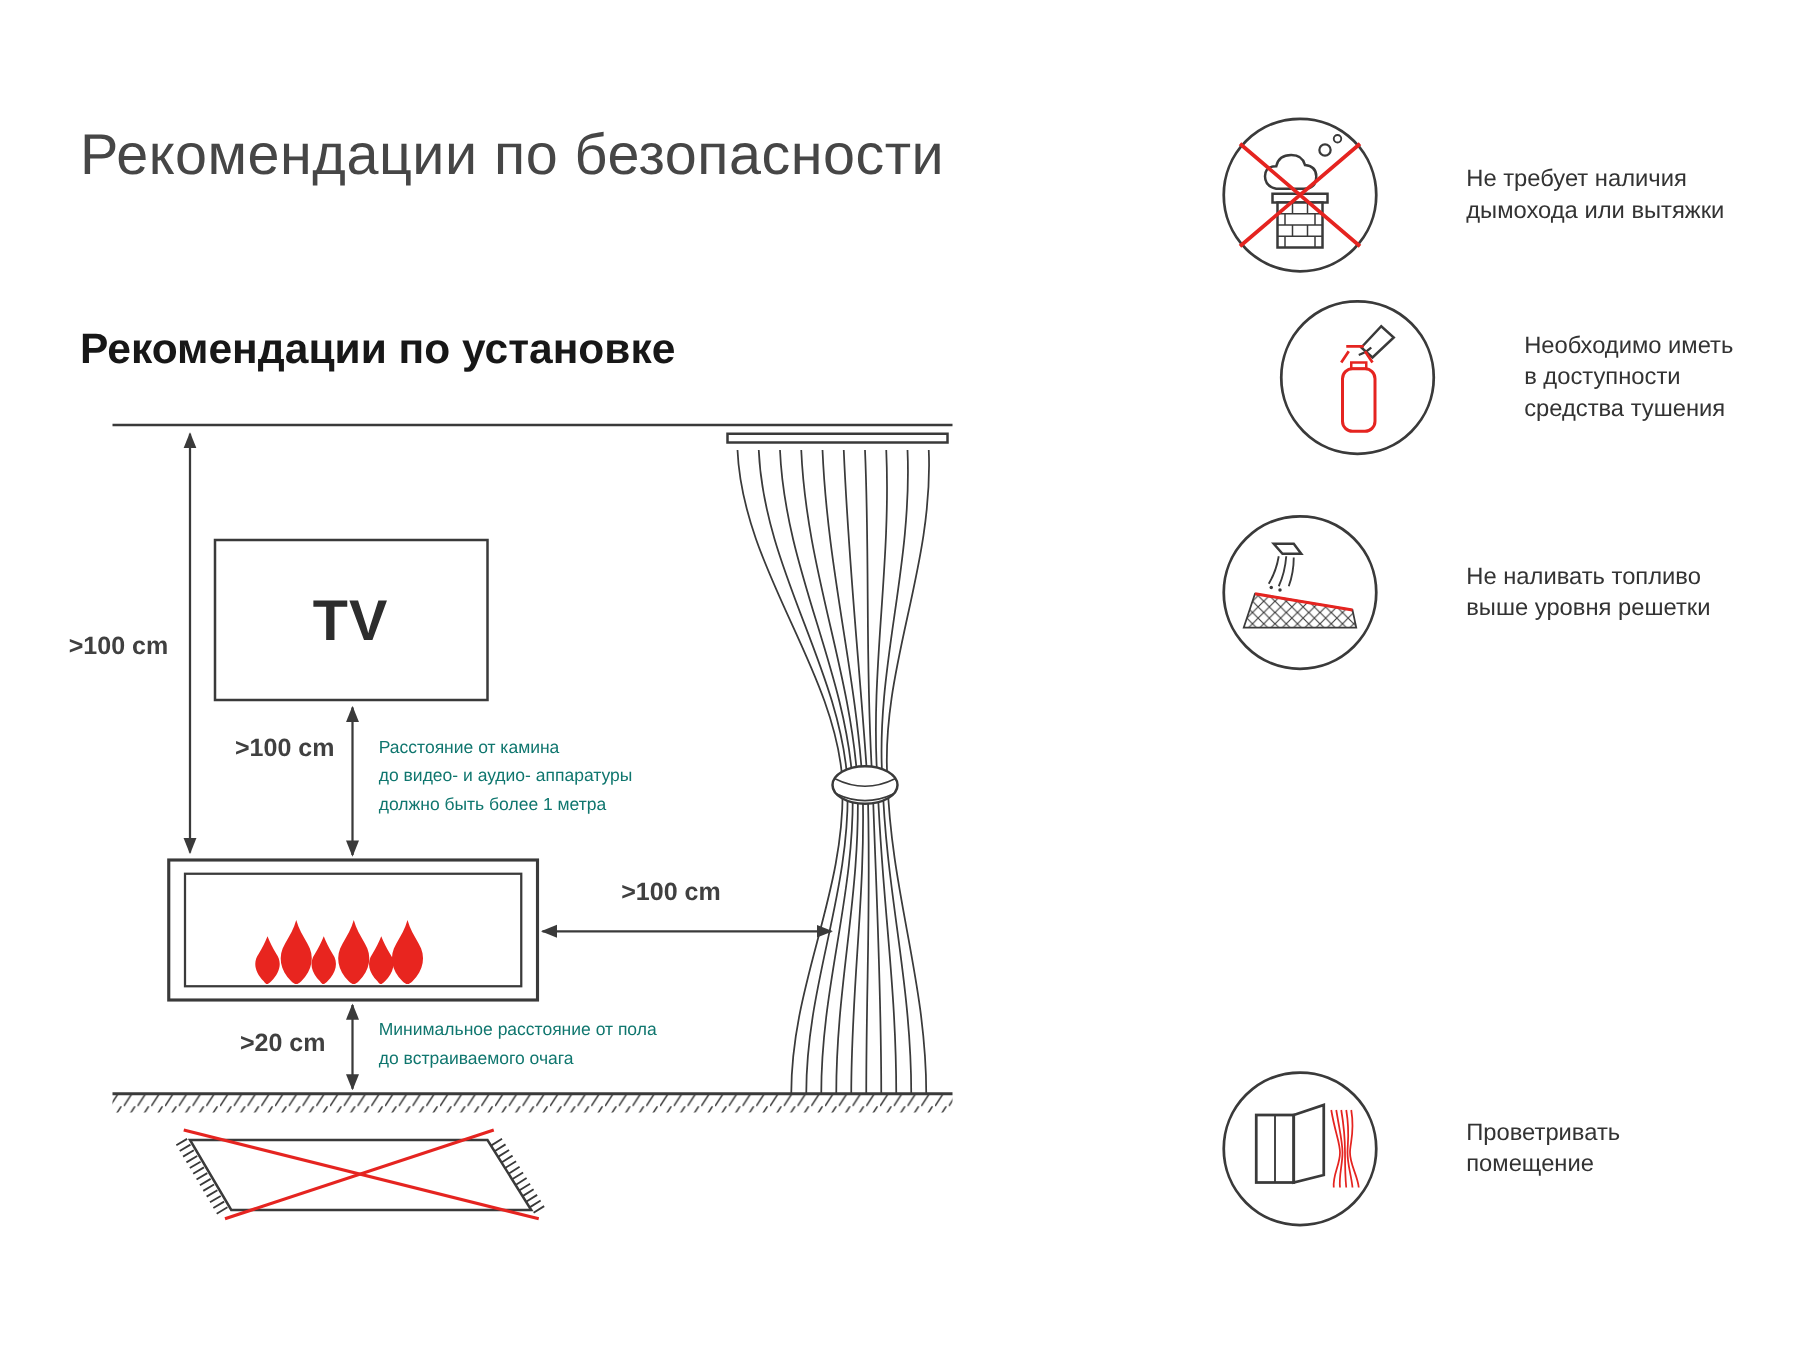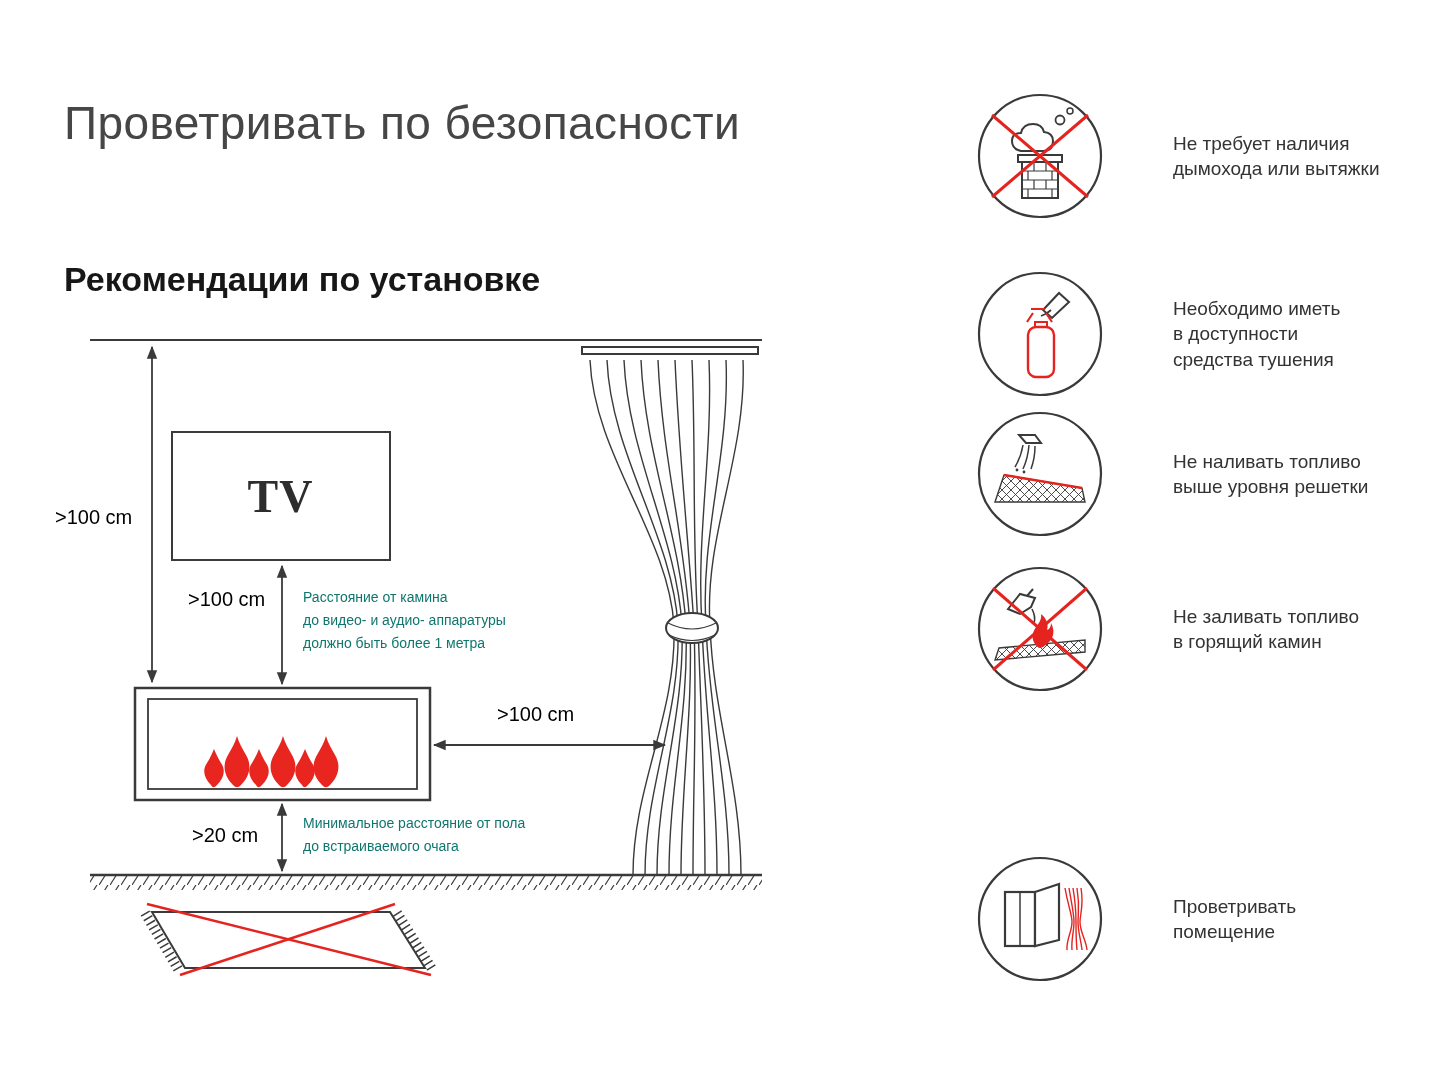--- a/index.html
+++ b/index.html
@@ -6,49 +6,49 @@
   html, body { background:#ffffff; font-family:"Liberation Sans", sans-serif; }
   .page { position:relative; width:1440px; height:1080px; background:#ffffff; overflow:hidden; }
 
   .title { position:absolute; left:64px; top:96px; font-size:46px; font-weight:400; color:#464646; letter-spacing:0.4px; }
   .subtitle { position:absolute; left:64px; top:260px; font-size:34px; font-weight:700; color:#171717; }
 
   .diagram-svg { position:absolute; left:55px; top:325px; width:720px; height:680px; }
 
   .tv-text { position:absolute; left:172px; top:432px; width:217px; height:128px;
              display:flex; align-items:center; justify-content:center;
-             font-size:46px; font-weight:600; color:#2d2d2d; letter-spacing:1px;font-family:Liberation Serif, serif; }
-
-  .dim { position:absolute; font-weight:400; font-size:20px; color:#000000; }
+             font-size:46px; font-weight:600; color:#2d2d2d; letter-spacing:1px; }
+
+  .dim { position:absolute; font-weight:700; font-size:20px; color:#404040; }
   .dim-wall   { left:55px;  top:506px; }
   .dim-tvfp   { left:188px; top:588px; }
   .dim-curt   { left:497px; top:703px; }
   .dim-floor  { left:192px; top:824px; }
 
   .note { position:absolute; font-size:14px; line-height:23px; color:#0f766e; white-space:pre-line; }
   .note-equipment { left:303px; top:586px; }
   .note-floor     { left:303px; top:812px; }
 
   .safety-item { position:absolute; left:975px; width:458px; height:132px;
                  display:flex; align-items:center; gap:30px; }
   .safety-item .icon { width:130px; height:130px; flex:0 0 130px; }
   .safety-item .label { font-size:19px; line-height:25.5px; color:#333333; white-space:pre-line;margin-left:38px; }
   .item-1 { top:90px; }
-  .item-2 { top:268px; }
+  .item-2 { top:236px;justify-content:center; }
   .item-3 { top:408px; }
   .item-4 { top:563px; }
   .item-5 { top:703px; }
   .item-6 { top:853px; }
 </style>
 </head>
 <body>
 
 <div class="page">
 
-  <h1 class="title">Проветривать по безопасности</h1>
+  <h1 class="title">Рекомендации по безопасности</h1>
   <h2 class="subtitle">Рекомендации по установке</h2>
 
   <svg class="diagram-svg" viewBox="0 0 720 680">
     <defs>
       <marker id="arrowhead" viewBox="0 0 10 10" markerWidth="13" markerHeight="13" refX="9" refY="5" orient="auto-start-reverse" markerUnits="userSpaceOnUse">
         <path d="M0,1 L10,5 L0,9 Z" fill="#3a3a3a"></path>
       </marker>
       <pattern id="floorHatch" width="11" height="14" patternUnits="userSpaceOnUse">
         <path d="M0,14 L9,0" stroke="#3a3a3a" stroke-width="1.2" fill="none"></path>
       </pattern>
@@ -171,38 +171,20 @@
       <path d="M29,66 L107,79" stroke="#e52420" stroke-width="2.5" fill="none"></path>
       <path d="M44,26 h16 l6,8 h-15 z" fill="#ffffff" stroke="#3a3a3a" stroke-width="2"></path>
       <path d="M48,36 q-2,12 -8,22 M54,36 q-1,13 -6,24 M60,37 q0,12 -4,23" fill="none" stroke="#3a3a3a" stroke-width="1.5"></path>
       <circle cx="42" cy="61" r="1.4" fill="#3a3a3a"></circle>
       <circle cx="49" cy="63" r="1.4" fill="#3a3a3a"></circle>
     </svg>
     <div class="label">Не наливать топливо
 выше уровня решетки</div>
   </div>
 
-  <div class="safety-item item-4">
-    <svg class="icon" viewBox="0 0 130 130">
-      <defs>
-        <pattern id="mesh4" width="9" height="9" patternUnits="userSpaceOnUse">
-          <path d="M0,9 L9,0 M0,0 L9,9" stroke="#3a3a3a" stroke-width="0.9" fill="none"></path>
-        </pattern>
-      </defs>
-      <circle cx="65" cy="65" r="61" fill="none" stroke="#3a3a3a" stroke-width="2.2"></circle>
-      <path d="M20,96 L24,84 L110,76 L110,88 Z" fill="url(#mesh4)" stroke="#3a3a3a" stroke-width="1.4"></path>
-      <path d="M33,45 L45,30 L60,34 L56,43 L45,50 Z" fill="#ffffff" stroke="#3a3a3a" stroke-width="2"></path>
-      <path d="M52,32 l6,-7" stroke="#3a3a3a" stroke-width="2" fill="none"></path>
-      <path d="M57,45 q4,8 2,14" stroke="#3a3a3a" stroke-width="1.6" fill="none"></path>
-      <path d="M64,84 c-8,-6 -8,-14 -3,-21 c3,-4 6,-8 5,-13 c5,4 8,10 6,16 c3,-1 4,-4 4,-7 c4,7 3,15 -3,20 c-3,3 -6,5 -9,5 z" fill="#e52420"></path>
-      <path d="M18,24 L112,106 M112,24 L18,106" stroke="#e52420" stroke-width="3" fill="none"></path>
-    </svg>
-    <div class="label">Не заливать топливо
-в горящий камин</div>
-  </div>
 
 
   <div class="safety-item item-6">
     <svg class="icon" viewBox="0 0 130 130">
       <circle cx="65" cy="65" r="61" fill="none" stroke="#3a3a3a" stroke-width="2.2"></circle>
       <rect x="30" y="38" width="30" height="54" fill="#ffffff" stroke="#3a3a3a" stroke-width="2.2"></rect>
       <line x1="45" y1="38" x2="45" y2="92" stroke="#3a3a3a" stroke-width="1.5"></line>
       <path d="M60,38 L84,30 L84,86 L60,92 Z" fill="#ffffff" stroke="#3a3a3a" stroke-width="2.2"></path>
       <g stroke="#e52420" stroke-width="1.4" fill="none">
         <path d="M90,34 C93,52 97,60 97,68 C97,78 91,86 92,96"></path>

